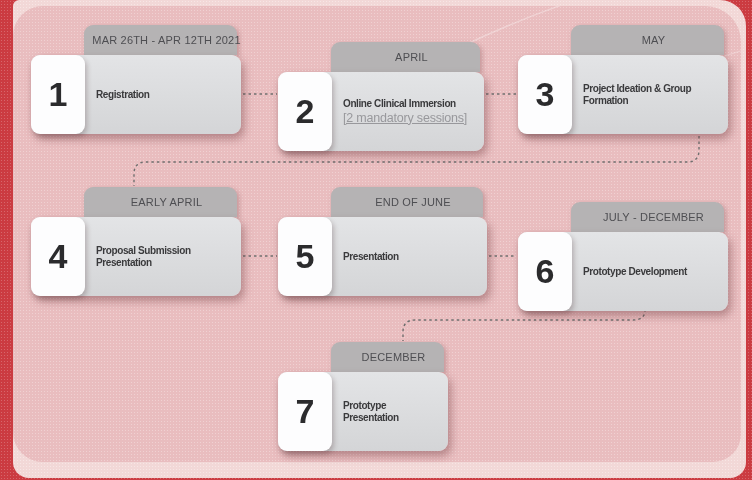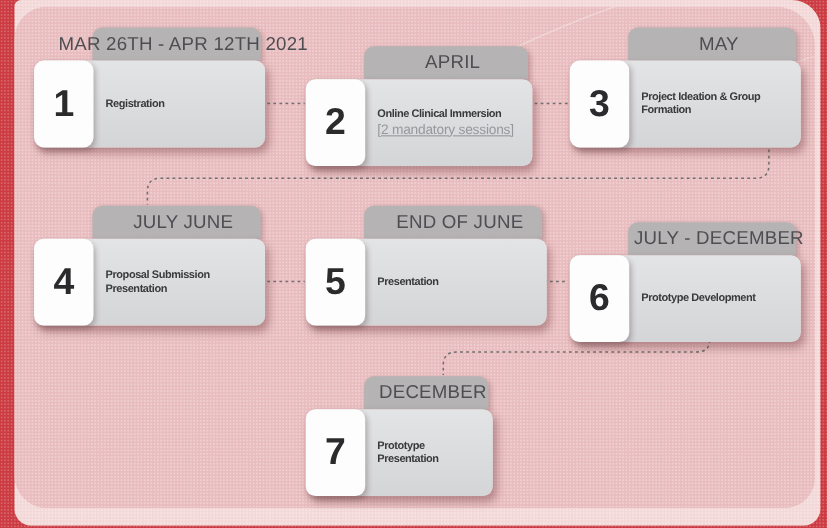--- a/index.html
+++ b/index.html
@@ -30,21 +30,21 @@
   .connectors path{fill:none;stroke:var(--dash,#6f6f6f);stroke-width:1.4;stroke-dasharray:2.5 3;}
   .card{position:absolute;}
   .tab{
     position:absolute;left:53px;right:4px;top:0;height:30px;
     background:var(--tab,#b5b3b4);
     border-radius:9px 9px 0 0;
     display:flex;align-items:center;justify-content:center;
     box-shadow:2px 2px 5px rgba(100,45,50,0.28);
   }
   .tab span{
-    font-size:17px;color:var(--date,#4e4e52);
+    font-size:11px;color:var(--date,#4e4e52);
     letter-spacing:0.2px;white-space:nowrap;margin-left:12px;
   }
   .body{
     position:absolute;left:0;right:0;top:30px;height:79px;
     background:linear-gradient(180deg,var(--bodyTop,#e3e4e6),var(--bodyBottom,#d4d5d7));
     border-radius:9px;
     box-shadow:3px 5px 8px rgba(100,45,50,0.4);
     display:flex;align-items:center;
   }
   .num{
@@ -120,31 +120,31 @@
     <div class="body">
       <div class="txt">
           <div class="title">Project Ideation &amp; Group Formation</div>
         </div>
       <div class="num">3</div>
     </div>
   </div>
 
   <div class="card" style="left:31px;top:187px;width:210px;height:109px;">
     <div class="tab">
-        <span>JULY JUNE</span>
+        <span>EARLY APRIL</span>
       </div>
     <div class="body">
       <div class="txt">
           <div class="title">Proposal Submission Presentation</div>
         </div>
       <div class="num">4</div>
     </div>
   </div>
 
-  <div class="card" style="left:278px;top:187px;width:209px;height:109px;padding-left:10px;">
+  <div class="card" style="left:278px;top:187px;width:209px;height:109px;">
     <div class="tab">
         <span>END OF JUNE</span>
       </div>
     <div class="body">
       <div class="txt">
           <div class="title">Presentation</div>
         </div>
       <div class="num">5</div>
     </div>
   </div>

